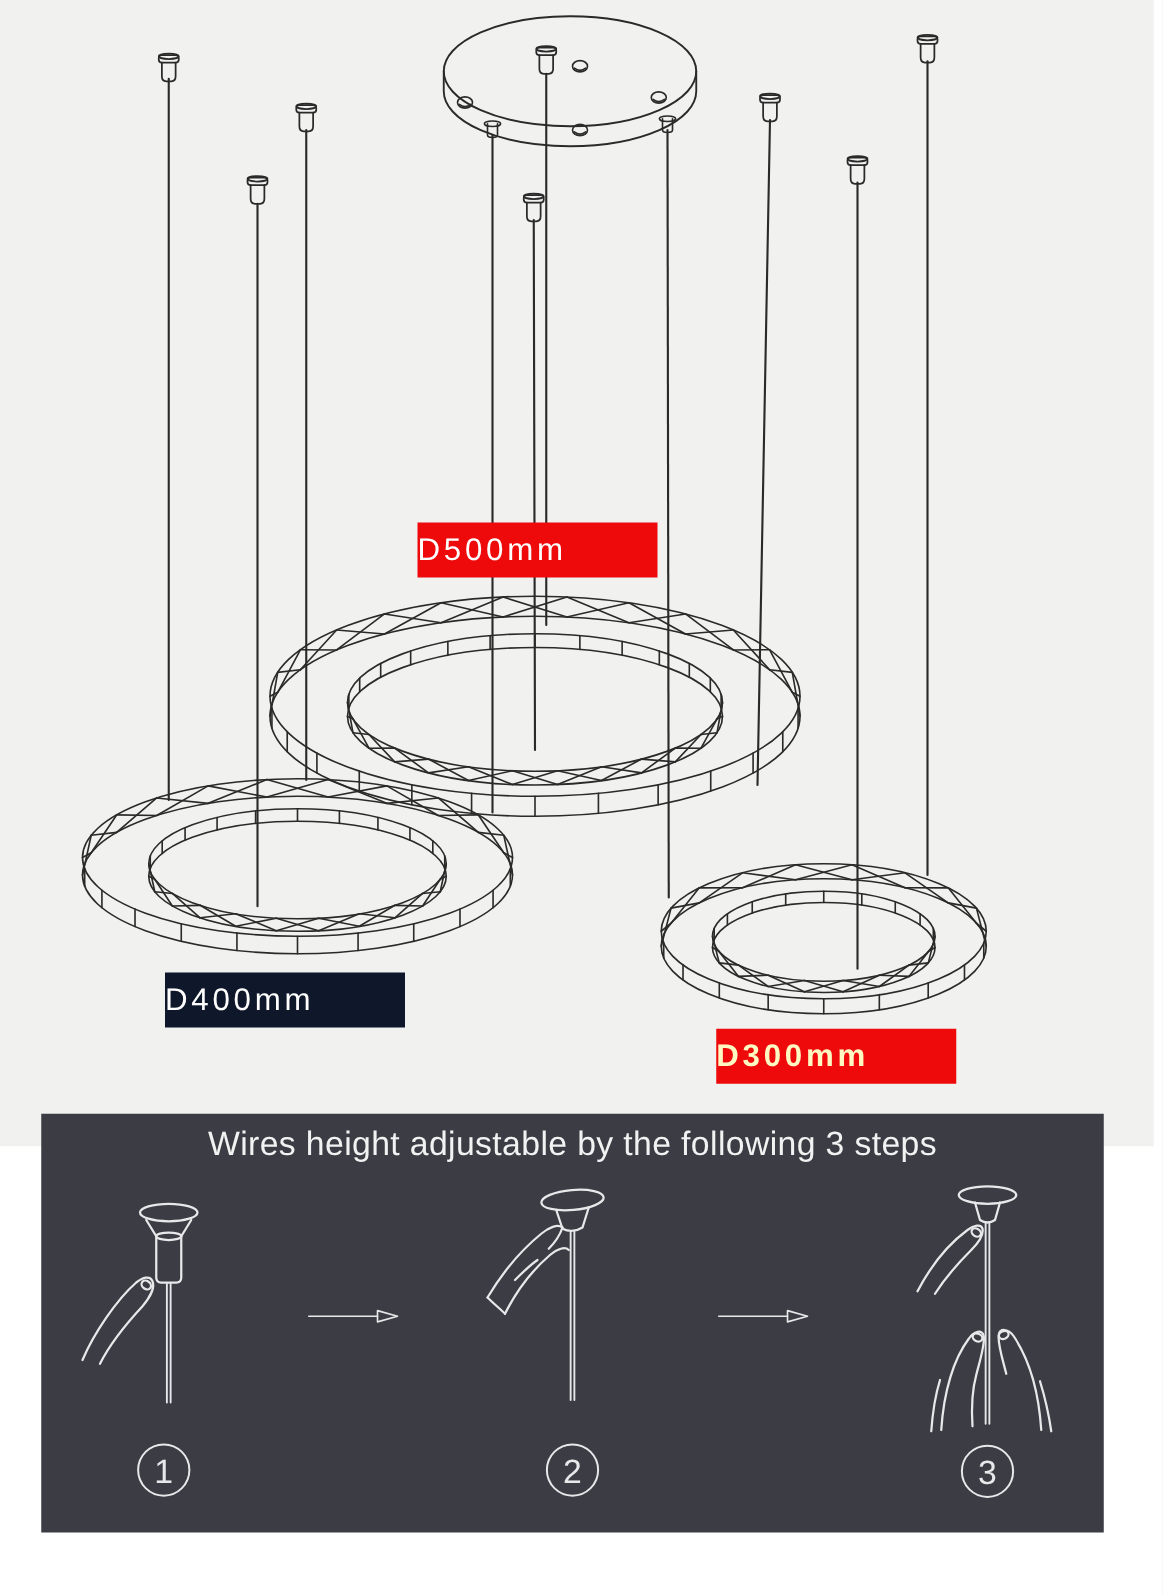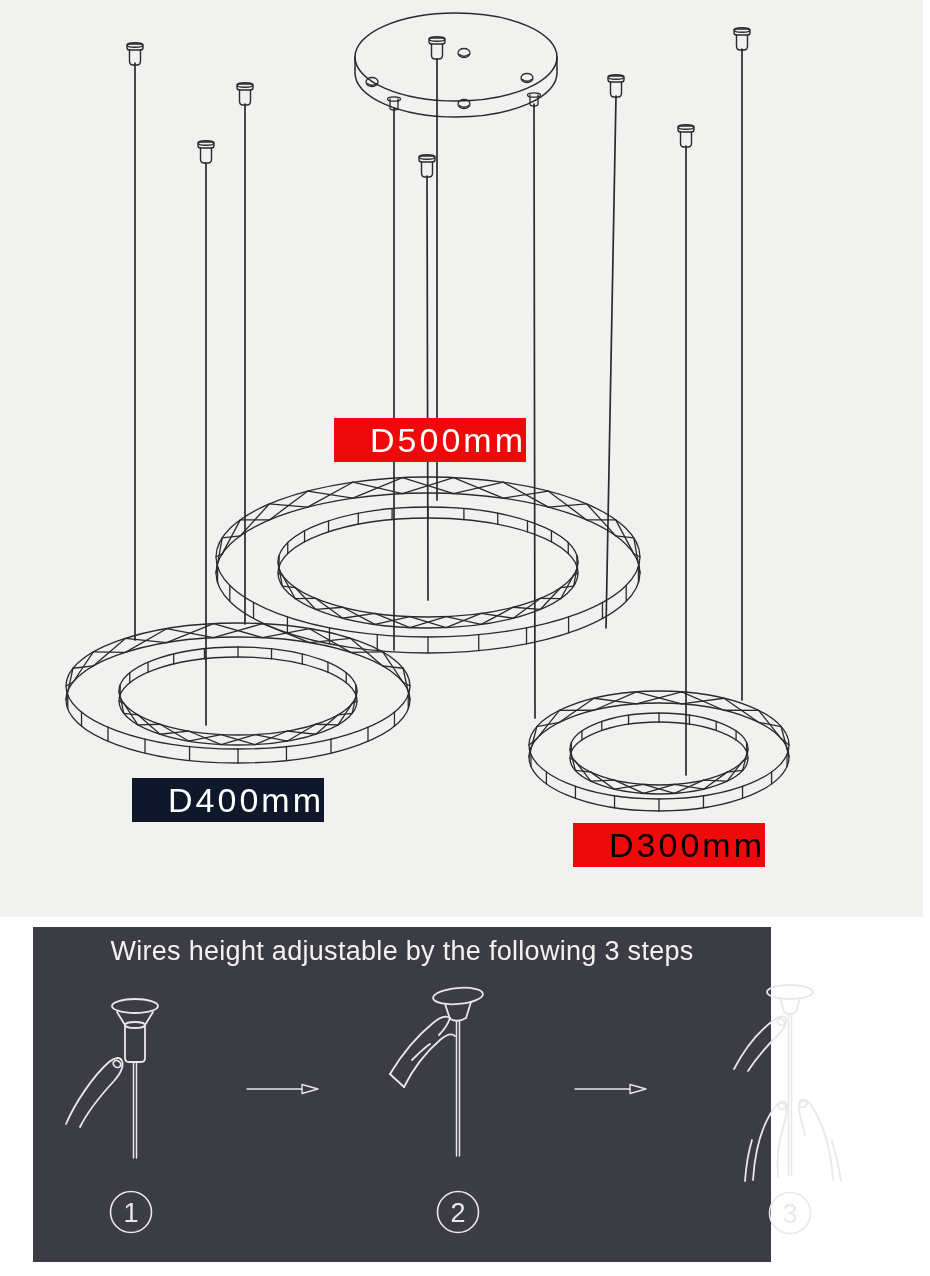--- a/index.html
+++ b/index.html
@@ -7,28 +7,28 @@
     width:930px;height:1276px;position:relative;overflow:hidden;
     background:#ffffff;
     font-family:"Liberation Sans", sans-serif;
   }
   .top-section{
     position:absolute;left:0;top:0;width:923px;height:917px;
   }
   #diagram-svg{position:absolute;left:0;top:0;}
   .dim-label{
     position:absolute;width:192px;height:44px;line-height:44px;
-    text-align:right;font-size:34px;font-weight:500;letter-spacing:3px;
+    text-align:left;font-size:25px;font-weight:500;letter-spacing:3px;
     font-family:"Liberation Sans", sans-serif;
   }
   .label-500{left:334px;top:418px;}
   .label-400{left:132px;top:778px;}
   .label-300{left:573px;top:823px;}
   .bottom-panel{
-    position:absolute;left:33px;top:891px;width:738px;height:335px;margin-top:36px;
+    position:absolute;left:33px;top:891px;width:850px;height:335px;
   }
   .panel-title{
     position:absolute;top:9px;left:0;width:100%;text-align:center;
     font-size:27px;font-weight:400;letter-spacing:0.3px;
     font-family:"Liberation Sans", sans-serif;
   }
   #panel-svg{position:absolute;left:0;top:0;}
 </style>
 </head>
 <body style="background: rgb(255, 255, 255);">
@@ -331,21 +331,21 @@
           <line x1="758.5857776054671" y1="722.2894690769268" x2="781.1600407021681" y2="726.5309122604139"></line>
           <line x1="736.0762609368151" y1="731" x2="736.0762609368151" y2="740"></line>
           <line x1="781.1600407021681" y1="726.5309122604139" x2="789" y2="757"></line>
           <line x1="781.1600407021681" y1="738.5309122604139" x2="789" y2="745"></line>
           <line x1="746.6478900180865" y1="742.7486656039905" x2="746.6478900180865" y2="751.7486656039905"></line>
         </g>
       </g>
     </svg>
   <div class="dim-label label-500" style="background: rgb(238, 10, 10); color: rgb(255, 255, 255);">D500mm</div>
   <div class="dim-label label-400" style="background: #0f172a; color: rgb(255, 255, 255);">D400mm</div>
-  <div class="dim-label label-300" style="background: rgb(238, 10, 10); color: #000000;">D300mm</div>
+  <div class="dim-label label-300" style="background: rgb(238, 10, 10); color: #fef9c3; font-weight: bold;">D300mm</div>
 </div>
 
 <div class="bottom-panel" style="background: rgb(59, 60, 68);">
   <div class="panel-title" style="color: rgb(242, 242, 242);">Wires height adjustable by the following 3 steps</div>
   <svg id="panel-svg" width="850" height="335" viewBox="0 0 850 335">
       <g stroke="#e8e8ea" fill="none" stroke-width="1.8" stroke-linecap="round" stroke-linejoin="round">
         <g>
           <ellipse cx="102" cy="79" rx="23" ry="7"></ellipse>
           <path d="M 84,85 L 92,98 M 120,85 L 112,98"></path>
           <ellipse cx="102" cy="98" rx="10" ry="3"></ellipse>

